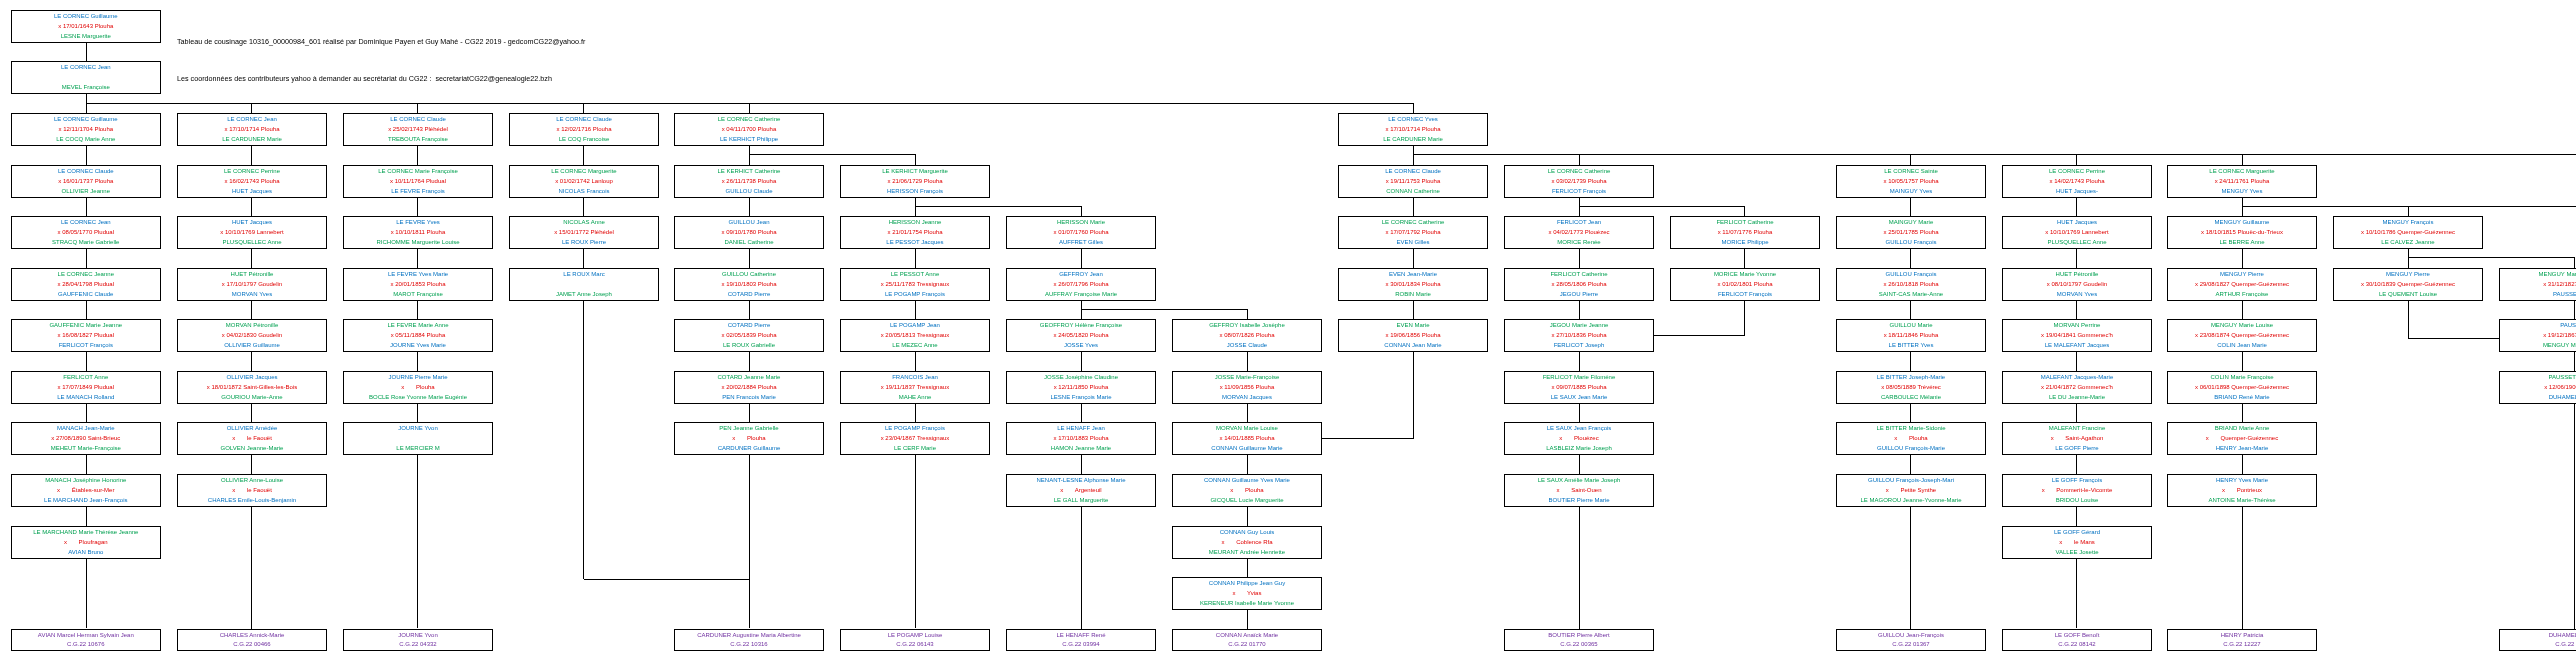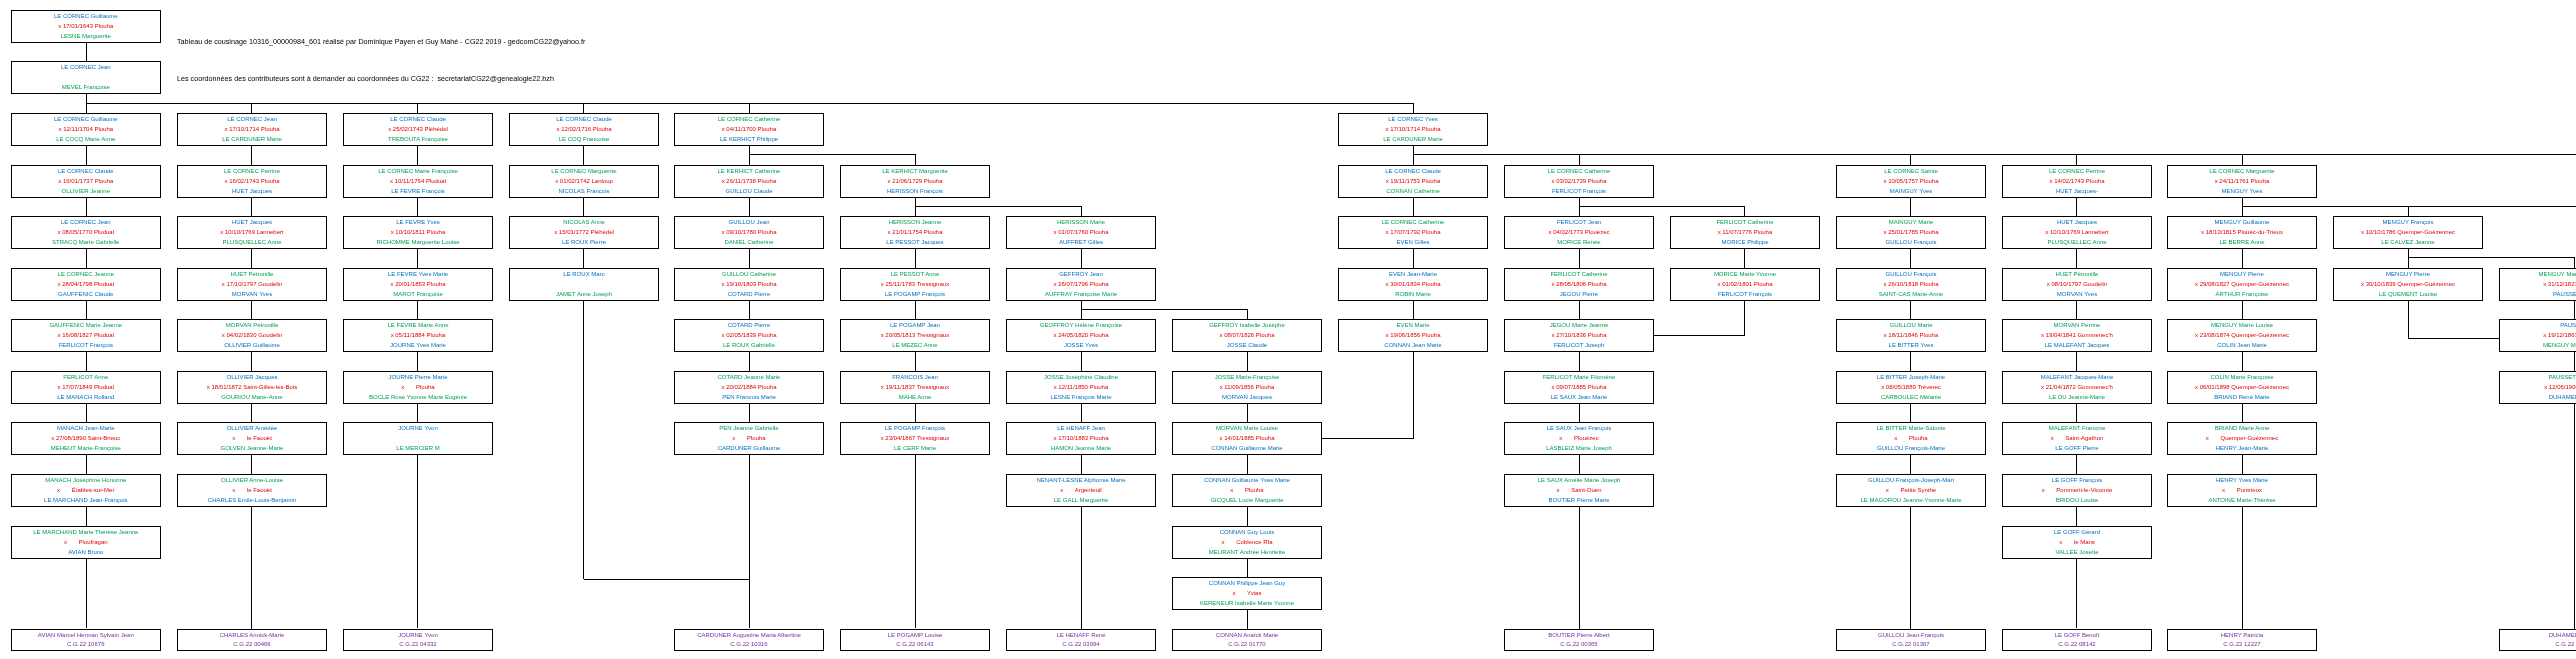--- a/index.html
+++ b/index.html
@@ -17,21 +17,21 @@
   .x{color:#e00000;white-space:pre;}
   .t{color:#7030a0;white-space:pre;}
   .ln{position:absolute;background:#000;}
 </style>
 </head>
 <body>
 
 <div class="page">
   <div class="hdr">
     <div>Tableau de cousinage 10316_00000984_601 réalisé par Dominique Payen et Guy Mahé - CG22 2019 - gedcomCG22@yahoo.fr</div>
-    <div>Les coordonnées des contributeurs sont à demander au coordonnées du CG22 :  secretariatCG22@genealogie22.bzh</div>
+    <div>Les coordonnées des contributeurs yahoo à demander au secrétariat du CG22 :  secretariatCG22@genealogie22.bzh</div>
   </div>
   <div id="tree-layer">
       <div class="pbox" style="left: 10.8px; top: 10.3px;">
         <div class="m">LE CORNEC Guillaume</div>
         <div class="x">x 17/01/1643 Plouha</div>
         <div class="f">LESNE Marguerite</div>
       </div>
       <div class="pbox" style="left: 10.8px; top: 61px;">
         <div class="m">LE CORNEC Jean</div>
         <div class="x">&nbsp;</div>

